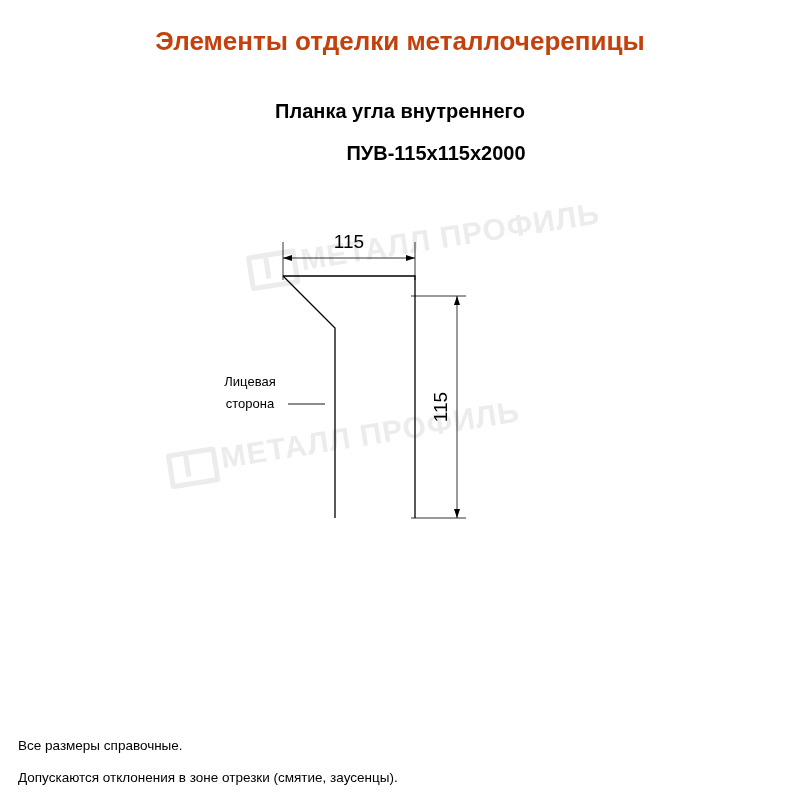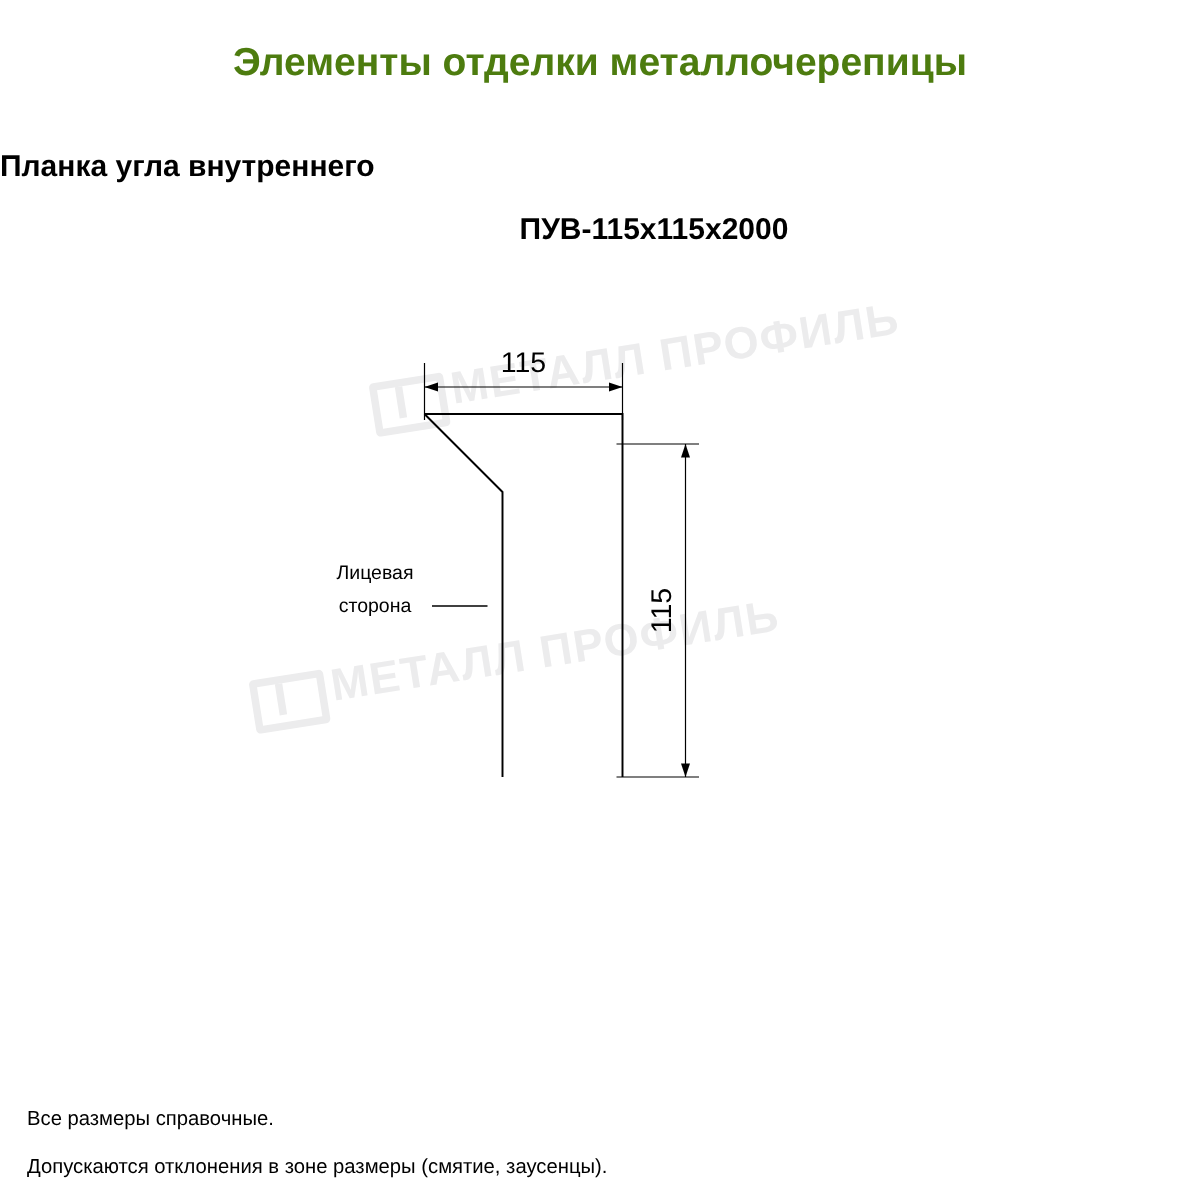--- a/index.html
+++ b/index.html
@@ -21,28 +21,28 @@
   }
   .title-main {
     position: absolute;
     top: 26px;
     left: 0;
     width: 800px;
     text-align: center;
     font-size: 26px;
     font-weight: bold;
     letter-spacing: 0px;
-    color: #4d7c0f;
+    color: #c2410c;
   }
   .title-sub {
     position: absolute;
     top: 100px;
     left: 0;
     width: 800px;
-    text-align: left;
+    text-align: center;
     font-size: 20px;
     font-weight: bold;
     color: #000000;
   }
   .title-code {
     position: absolute;
     top: 142px;
     left: 0;
     width: 800px;
     text-align: center;
@@ -176,16 +176,16 @@
         <text class="face-text" x="130" y="168" text-anchor="middle">Лицевая</text>
         <text class="face-text" x="130" y="190" text-anchor="middle">сторона</text>
         <line x1="168" y1="186" x2="205" y2="186" stroke="#000000" stroke-width="0.9"></line>
       </g>
 
     </svg>
   </div>
 
   <div class="footer">
     <div>Все размеры справочные.</div>
-    <div>Допускаются отклонения в зоне размеры (смятие, заусенцы).</div>
+    <div>Допускаются отклонения в зоне отрезки (смятие, заусенцы).</div>
   </div>
 
 </div>
 
 </body></html>

